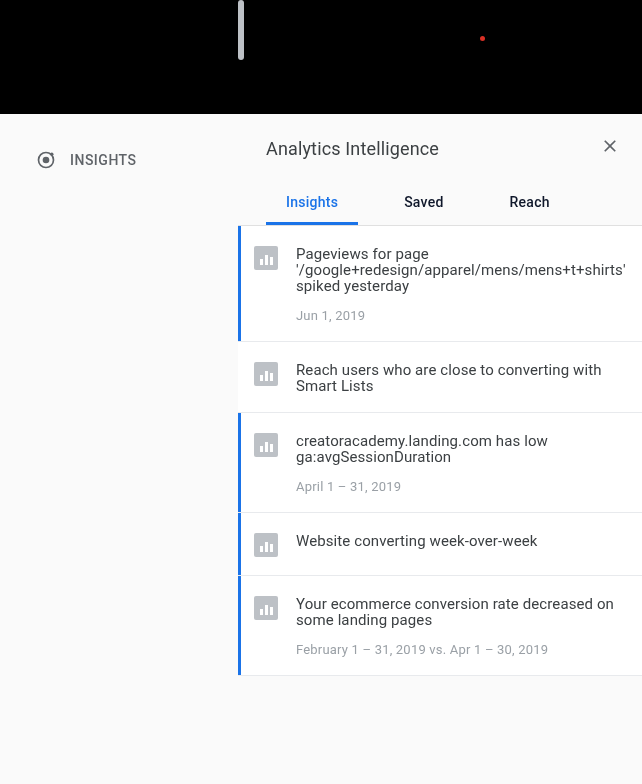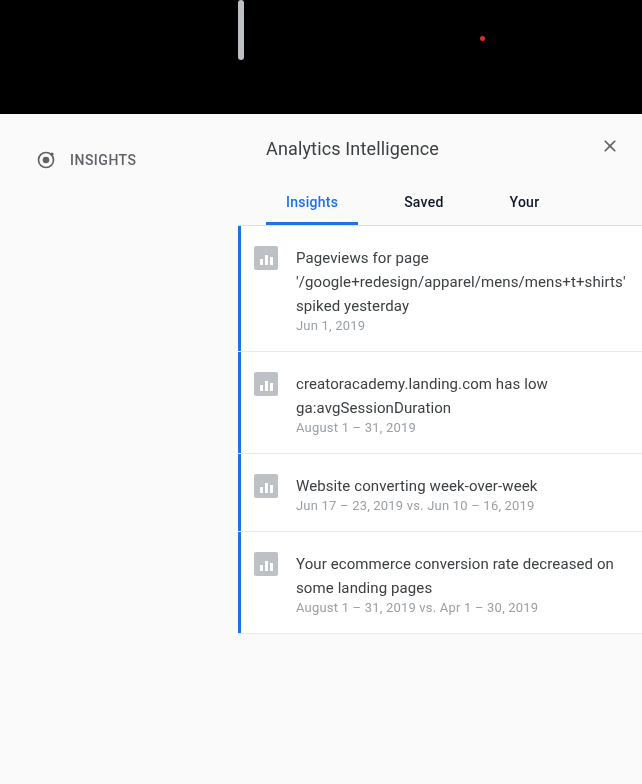--- a/index.html
+++ b/index.html
@@ -21,22 +21,22 @@
   .tab.active { color: #1a73e8; border-bottom-color: #1a73e8; }
   .cards { padding: 0; }
   .card { background: #fff; border-bottom: 1px solid #e8eaed; padding: 20px 16px 18px 14px; display: flex; position: relative; }
   .card.live::before { content: ""; position: absolute; left: 0; top: 0; bottom: 0; width: 3px; background: #1a73e8; }
   .card-icon-box { width: 24px; height: 24px; background: #bdc1c6; border-radius: 2px; display: flex; align-items: flex-end; justify-content: center; margin-right: 18px; margin-left: 2px; flex-shrink: 0; padding-bottom: 5px; }
   .card-icon-box .b { width: 3px; background: #fff; margin: 0 1px; }
   .card-icon-box .b1 { height: 6px; }
   .card-icon-box .b2 { height: 10px; }
   .card-icon-box .b3 { height: 8px; }
   .card-body { flex: 1; min-width: 0; overflow: hidden; white-space: nowrap; }
-  .card-title { color: #3c4043; font-size: 15px; line-height: 24px; letter-spacing: 0.1px; white-space: normal; }
-  .card-date { color: #9aa0a6; font-size: 13px; margin-top: 0; letter-spacing: 0.2px; }
+  .card-title { color: #3c4043; font-size: 15px; line-height: 16px; letter-spacing: 0.1px; white-space: normal; }
+  .card-date { color: #9aa0a6; font-size: 13px; margin-top: 14px; letter-spacing: 0.2px; }
   .right-scroll { position: absolute; right: 3px; top: 0; width: 6px; height: 100%; }
 </style>
 </head>
 <body>
 
 <div class="page">
 
   <div class="top-bar">
     <div class="red-dot"></div>
   </div>
@@ -67,71 +67,80 @@
             <svg width="20" height="20" viewBox="0 0 24 24">
                 <path fill="#5f6368" d="M19 6.41 17.59 5 12 10.59 6.41 5 5 6.41 10.59 12 5 17.59 6.41 19 12 13.41 17.59 19 19 17.59 13.41 12z"></path>
               </svg>
           </span>
         </div>
       </div>
 
       <div class="tabs">
         <div class="tab active">Insights</div>
         <div class="tab">Saved</div>
-        <div class="tab">Your</div>
+        <div class="tab">Reach</div>
       </div>
 
       <div class="cards">
 
         <div class="card live">
           <div class="card-icon-box">
             <span class="b b1"></span>
               <span class="b b2"></span>
               <span class="b b3"></span>
           </div>
           <div class="card-body">
             <div class="card-title">Pageviews for page '/google+redesign/apparel/mens/mens+t+shirts' spiked yesterday</div>
             <div class="card-date">Jun 1, 2019</div>
           </div>
         </div>
 
+        <div class="card">
+          <div class="card-icon-box">
+            <span class="b b1"></span>
+              <span class="b b2"></span>
+              <span class="b b3"></span>
+          </div>
+          <div class="card-body">
+            <div class="card-title">Reach users who are close to converting with Smart Lists</div>
+          </div>
+        </div>
 
         <div class="card live">
           <div class="card-icon-box">
             <span class="b b1"></span>
               <span class="b b2"></span>
               <span class="b b3"></span>
           </div>
           <div class="card-body">
             <div class="card-title">creatoracademy.landing.com has low ga:avgSessionDuration</div>
-            <div class="card-date">August 1 – 31, 2019</div>
+            <div class="card-date">April 1 – 31, 2019</div>
           </div>
         </div>
 
         <div class="card live">
           <div class="card-icon-box">
             <span class="b b1"></span>
               <span class="b b2"></span>
               <span class="b b3"></span>
           </div>
           <div class="card-body">
             <div class="card-title">Website converting week-over-week</div>
-            <div class="card-date">Jun 17 – 23, 2019 vs. Jun 10 – 16, 2019</div>
           </div>
         </div>
 
         <div class="card live">
           <div class="card-icon-box">
             <span class="b b1"></span>
               <span class="b b2"></span>
               <span class="b b3"></span>
           </div>
           <div class="card-body">
             <div class="card-title">Your ecommerce conversion rate decreased on some landing pages</div>
-            <div class="card-date">August 1 – 31, 2019 vs. Apr 1 – 30, 2019</div>
+            <div class="card-date">February 1 – 31, 2019 vs. Apr 1 – 30, 2019</div>
           </div>
         </div>
 
       </div>
 
       <div class="right-scroll"></div>
     </div>
 
   </div>
 </div>

